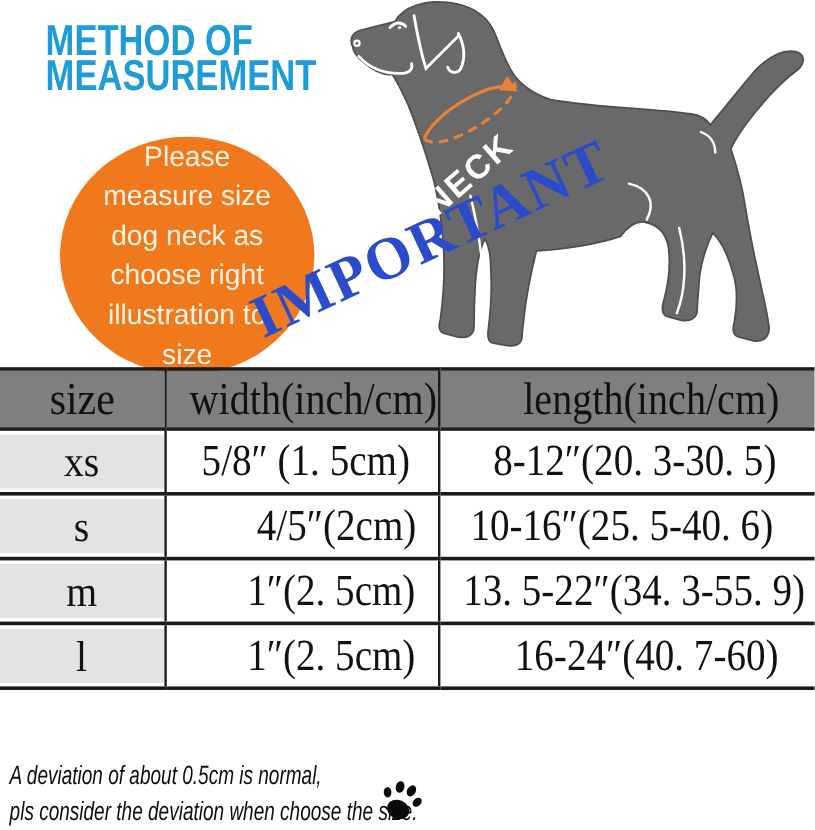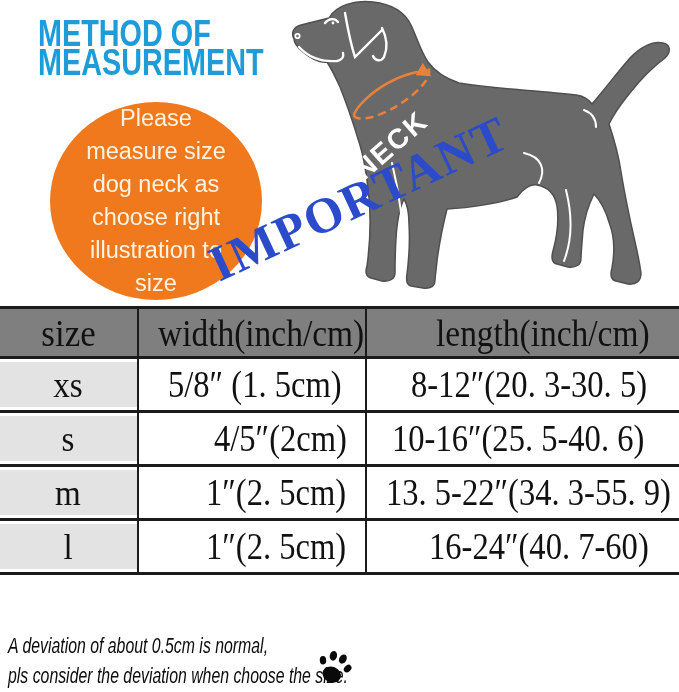--- a/index.html
+++ b/index.html
@@ -11,21 +11,21 @@
   
   .method-title {
     position:absolute; left:38px; top:20px;
     font-size:36px; font-weight:bold; line-height:28.5px;
     color:#1f9bd8; white-space:nowrap;
     transform:scaleX(0.80); transform-origin:0 0;
   }
 
   
   .bubble {
-    position:absolute; left:50px; top:102px; width:212px; height:198px;
+    position:absolute; left:50px; top:114px; width:212px; height:198px;
     background:#f0791e; border-radius:50%;
     display:flex; flex-direction:column; justify-content:center; align-items:center;
     color:#fbf4e4; font-size:23.5px; line-height:33px; text-align:center;
   }
 
   
   .dog-figure { position:absolute; left:285px; top:0; width:395px; height:300px; }
 
   
   .watermark {

